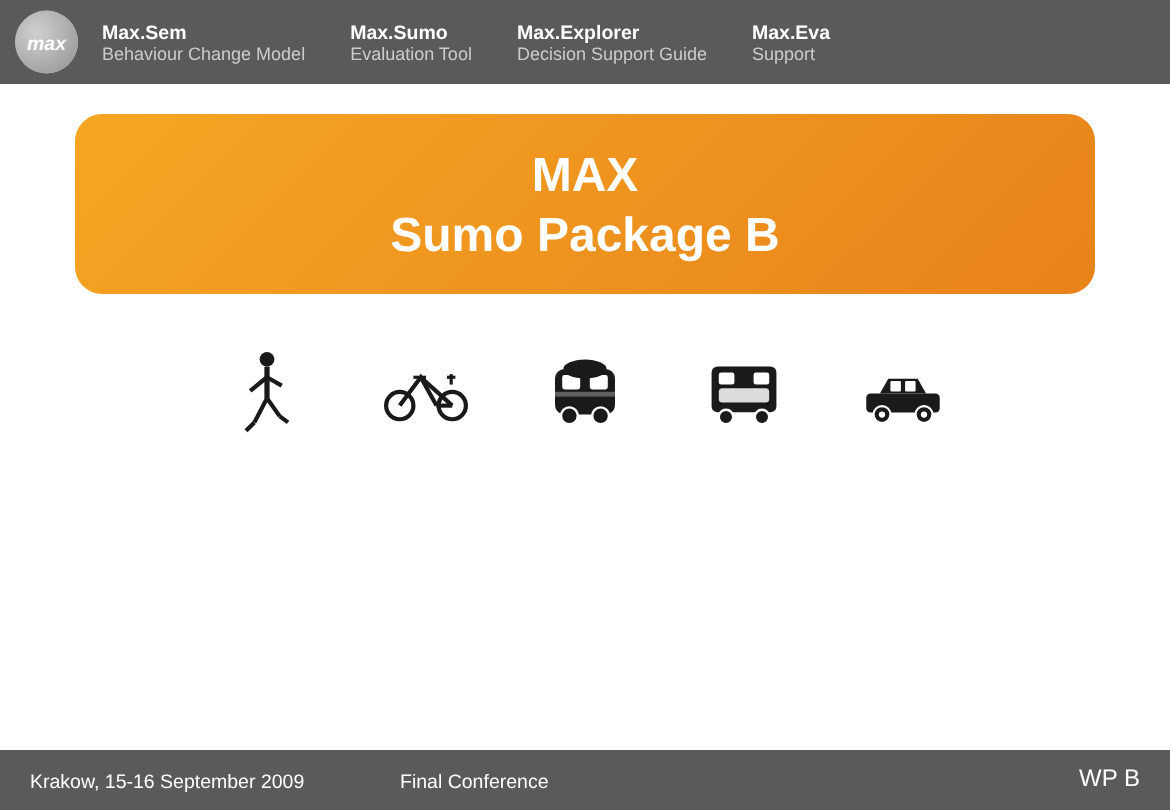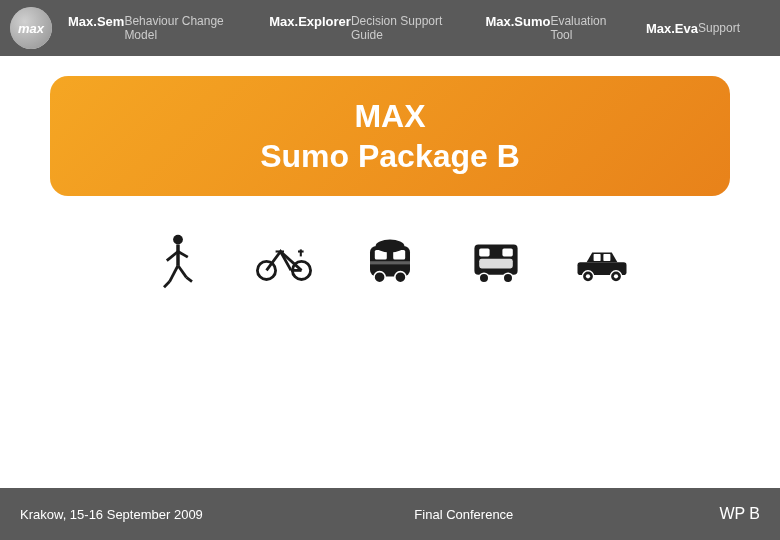--- a/index.html
+++ b/index.html
@@ -55,21 +55,21 @@
       font-size: 13px;
       font-weight: bold;
       color: #fff;
       z-index: 1;
       position: relative;
       font-style: italic;
     }
 
     .nav-section {
       display: flex;
-      flex-direction: row;
+      flex-direction: column;
       margin-right: 30px;
       justify-content: flex-end;
     }
 
     .nav-main {
       font-size: 13px;
       font-weight: bold;
       color: #ffffff;
     }
 
@@ -134,38 +134,38 @@
       height: 56px;
       fill: #1a1a1a;
     }
 
     
     .footer-bar {
       position: absolute;
       bottom: 0;
       left: 0;
       width: 100%;
-      height: 52px;
+      height: 40px;
       background: #5a5a5a;
       display: flex;
       align-items: center;
       padding: 0 20px;
     }
 
     .footer-left {
       font-size: 13px;
       color: #ffffff;
       flex: 1;
     }
 
     .footer-center {
       font-size: 13px;
       color: #ffffff;
       flex: 1;
-      text-align: right;
+      text-align: left;
     }
 
     .footer-right {
       font-size: 16px;
       color: #ffffff;
       flex: 1;
       text-align: right;
     }
   </style>
 </head>
@@ -177,27 +177,27 @@
       <span class="logo-text-inner">max</span>
     </div>
   </div>
 
   <div class="nav-section">
     <span class="nav-main">Max.Sem</span>
     <span class="nav-sub">Behaviour Change Model</span>
   </div>
 
   <div class="nav-section">
+    <span class="nav-main">Max.Sumo</span>
+    <span class="nav-sub">Evaluation Tool</span>
+  </div>
+
+  <div class="nav-section">
     <span class="nav-main">Max.Explorer</span>
     <span class="nav-sub">Decision Support Guide</span>
-  </div>
-
-  <div class="nav-section">
-    <span class="nav-main">Max.Sumo</span>
-    <span class="nav-sub">Evaluation Tool</span>
   </div>
 
   <div class="nav-section">
     <span class="nav-main">Max.Eva</span>
     <span class="nav-sub">Support</span>
   </div>
 </div>
 
 <div class="main-content">
 

